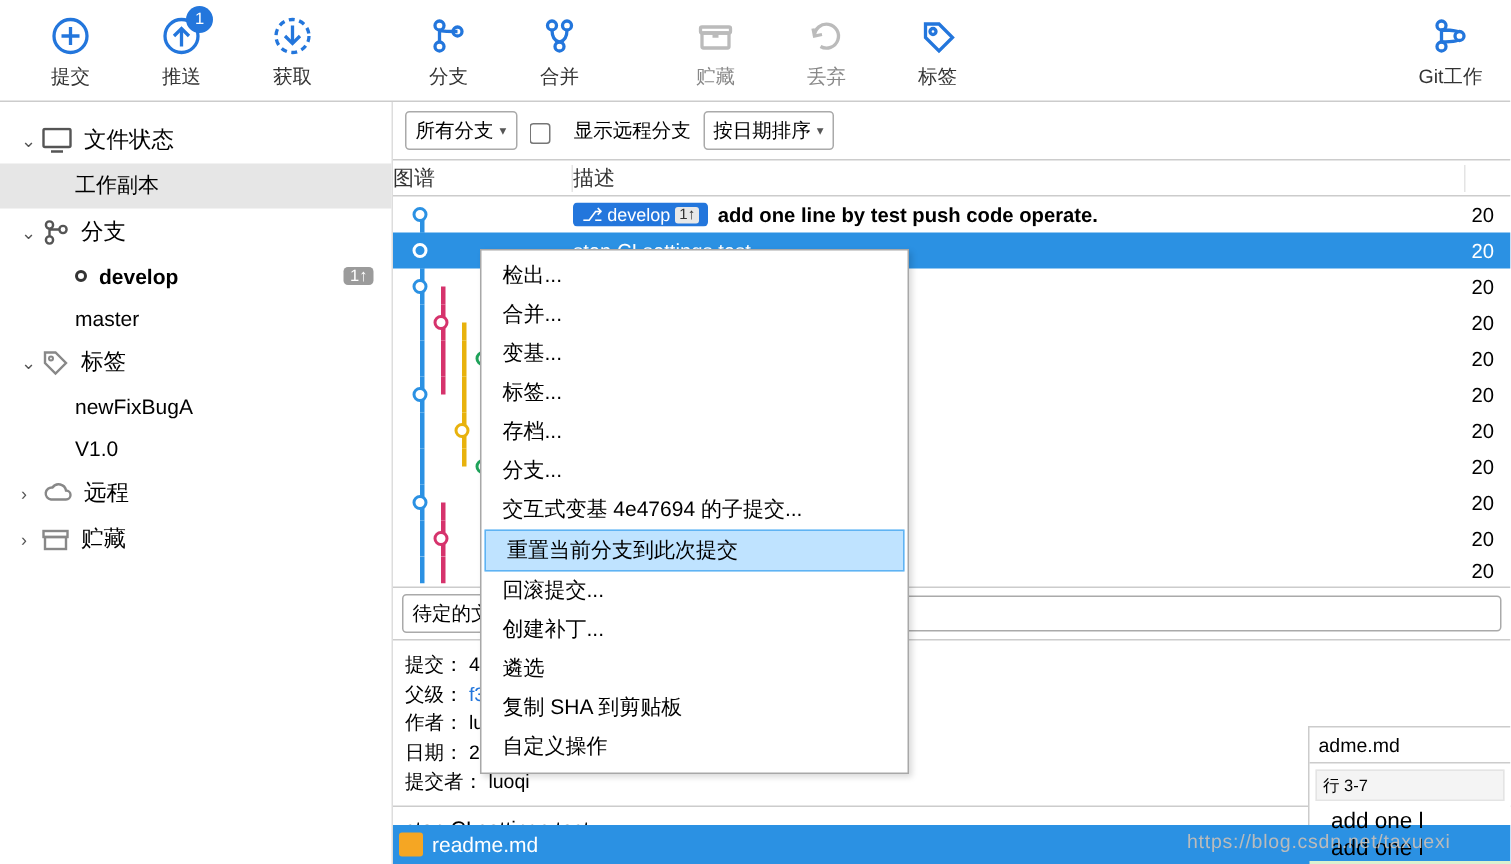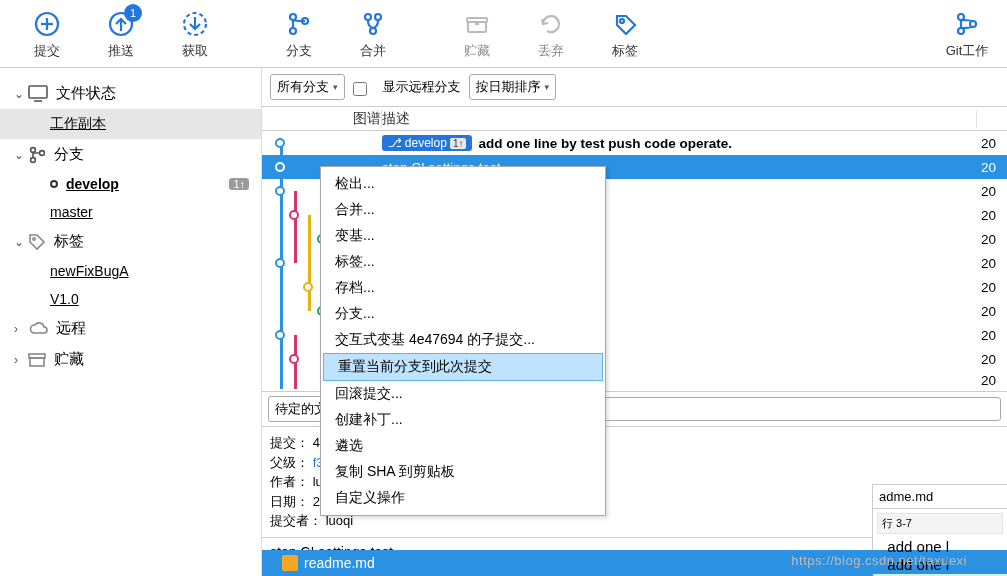--- a/index.html
+++ b/index.html
@@ -16,35 +16,35 @@
 .tool-spacer { flex: 1; }
 
 
 .sidebar { position: absolute; top: 68px; left: 0; width: 262px; bottom: 0; border-right: 1px solid #ddd; padding-top: 10px; }
 .s-section-h { display: flex; align-items: center; padding: 6px 10px 6px 14px; font-size: 15px; cursor: pointer; }
 .s-section-h .chev { width: 14px; font-size: 12px; color: #555; }
 .s-section-h .icon { margin-right: 8px; display: flex; align-items: center; }
 .s-item { display: flex; align-items: center; padding: 6px 12px 6px 50px; font-size: 14px; cursor: pointer; justify-content: space-between; }
 .s-item.sel { background: #e6e6e6; }
 .s-item .bullet { width: 8px; height: 8px; border: 2px solid #333; border-radius: 50%; margin-right: 8px; display: inline-block; }
-.s-item .name { flex: 1; text-decoration: underline; }
+.s-item .name { flex: 1; }
 .s-item.bold .name { font-weight: bold; }
 .s-count { background: #9b9b9b; color: #fff; border-radius: 3px; padding: 0 4px; font-size: 11px; display: flex; align-items: center; gap: 2px; }
 
 
 .main { position: absolute; top: 68px; left: 262px; right: 0; bottom: 0; display: flex; flex-direction: column; }
 
 .filt-bar { display: flex; gap: 8px; padding: 6px 8px; border-bottom: 1px solid #ccc; align-items: center; }
 .combo { border: 1px solid #aaa; border-radius: 3px; padding: 3px 6px; font-size: 13px; display: flex; align-items: center; gap: 4px; cursor: pointer; }
 .combo .drop { font-size: 9px; color: #555; }
 .chk { display: flex; align-items: flex-end; gap: 16px; font-size: 13px; }
 .chk input { width: 14px; height: 14px; }
 
 .grid-h { display: flex; border-bottom: 1px solid #ccc; font-size: 14px; color: #333; height: 24px; align-items: center; }
-.grid-h .col-graph { width: 120px; text-align: right; border-right: 1px solid #e4e4e4; }
+.grid-h .col-graph { width: 120px; text-align: left; border-right: 1px solid #e4e4e4; }
 .grid-h .col-desc { flex: 1; text-align: left; border-right: 1px solid #e4e4e4; }
 .grid-h .col-date { width: 30px; }
 
 
 .rows { flex: 0 0 auto; }
 .row { display: flex; height: 24px; align-items: center; font-size: 13.5px; position: relative; }
 .row .graph { width: 120px; height: 100%; position: relative; flex-shrink: 0; }
 .row .desc { flex: 1; display: flex; align-items: center; gap: 6px; white-space: nowrap; overflow: hidden; }
 .row .date { width: 30px; text-align: left; padding-left: 4px; }
 .row.sel { background: #2b91e3; color: #fff; }
@@ -65,21 +65,21 @@
 .pending-bar .combo { flex: 0 0 auto; }
 .menu-btn { border: 1px solid #aaa; border-radius: 3px; padding: 2px 6px; font-size: 14px; cursor: pointer; }
 .search { flex: 1; border: 1px solid #aaa; border-radius: 3px; height: 24px; }
 
 .details { padding: 6px 8px; font-size: 13px; line-height: 1.5; border-bottom: 1px solid #ccc; }
 .details .lbl { display: inline-block; }
 .details a { color: #2376dc; text-decoration: none; }
 .commit-msg { padding: 6px 8px; font-size: 14px; }
 
 
-.file-footer { position: absolute; bottom: 0; left: 0; right: 0; height: 26px; background: #2b91e3; color: #fff; display: flex; align-items: center; padding: 0 20px; gap: 6px; font-size: 14px; }
+.file-footer { position: absolute; bottom: 0; left: 0; right: 0; height: 26px; background: #2b91e3; color: #fff; display: flex; align-items: center; padding: 0 4px; gap: 6px; font-size: 14px; }
 
 
 .diff-pane { position: absolute; right: 0; top: 416px; width: 135px; bottom: 26px; border-left: 1px solid #ccc; border-top: 1px solid #ccc; background: #fff; }
 .diff-hdr { padding: 4px 6px; border-bottom: 1px solid #ccc; font-size: 13px; }
 .diff-hunk { background: #f4f4f4; border: 1px solid #e4e4e4; margin: 4px; font-size: 11px; padding: 2px 4px; }
 .diff-ln { font-family: Consolas, monospace; font-size: 15px; white-space: pre; padding: 0 6px; }
 .diff-ln.add { background: #d9f2d0; }
 
 
 .ctx { position: absolute; top: 166px; left: 844px; width: 300px; transform: translateX(-260px);  }

